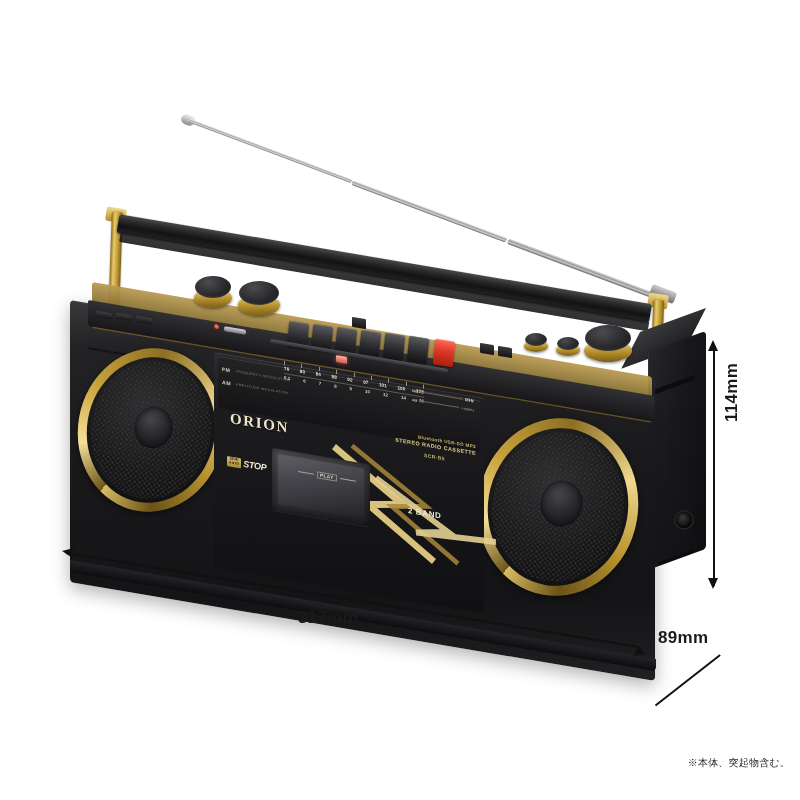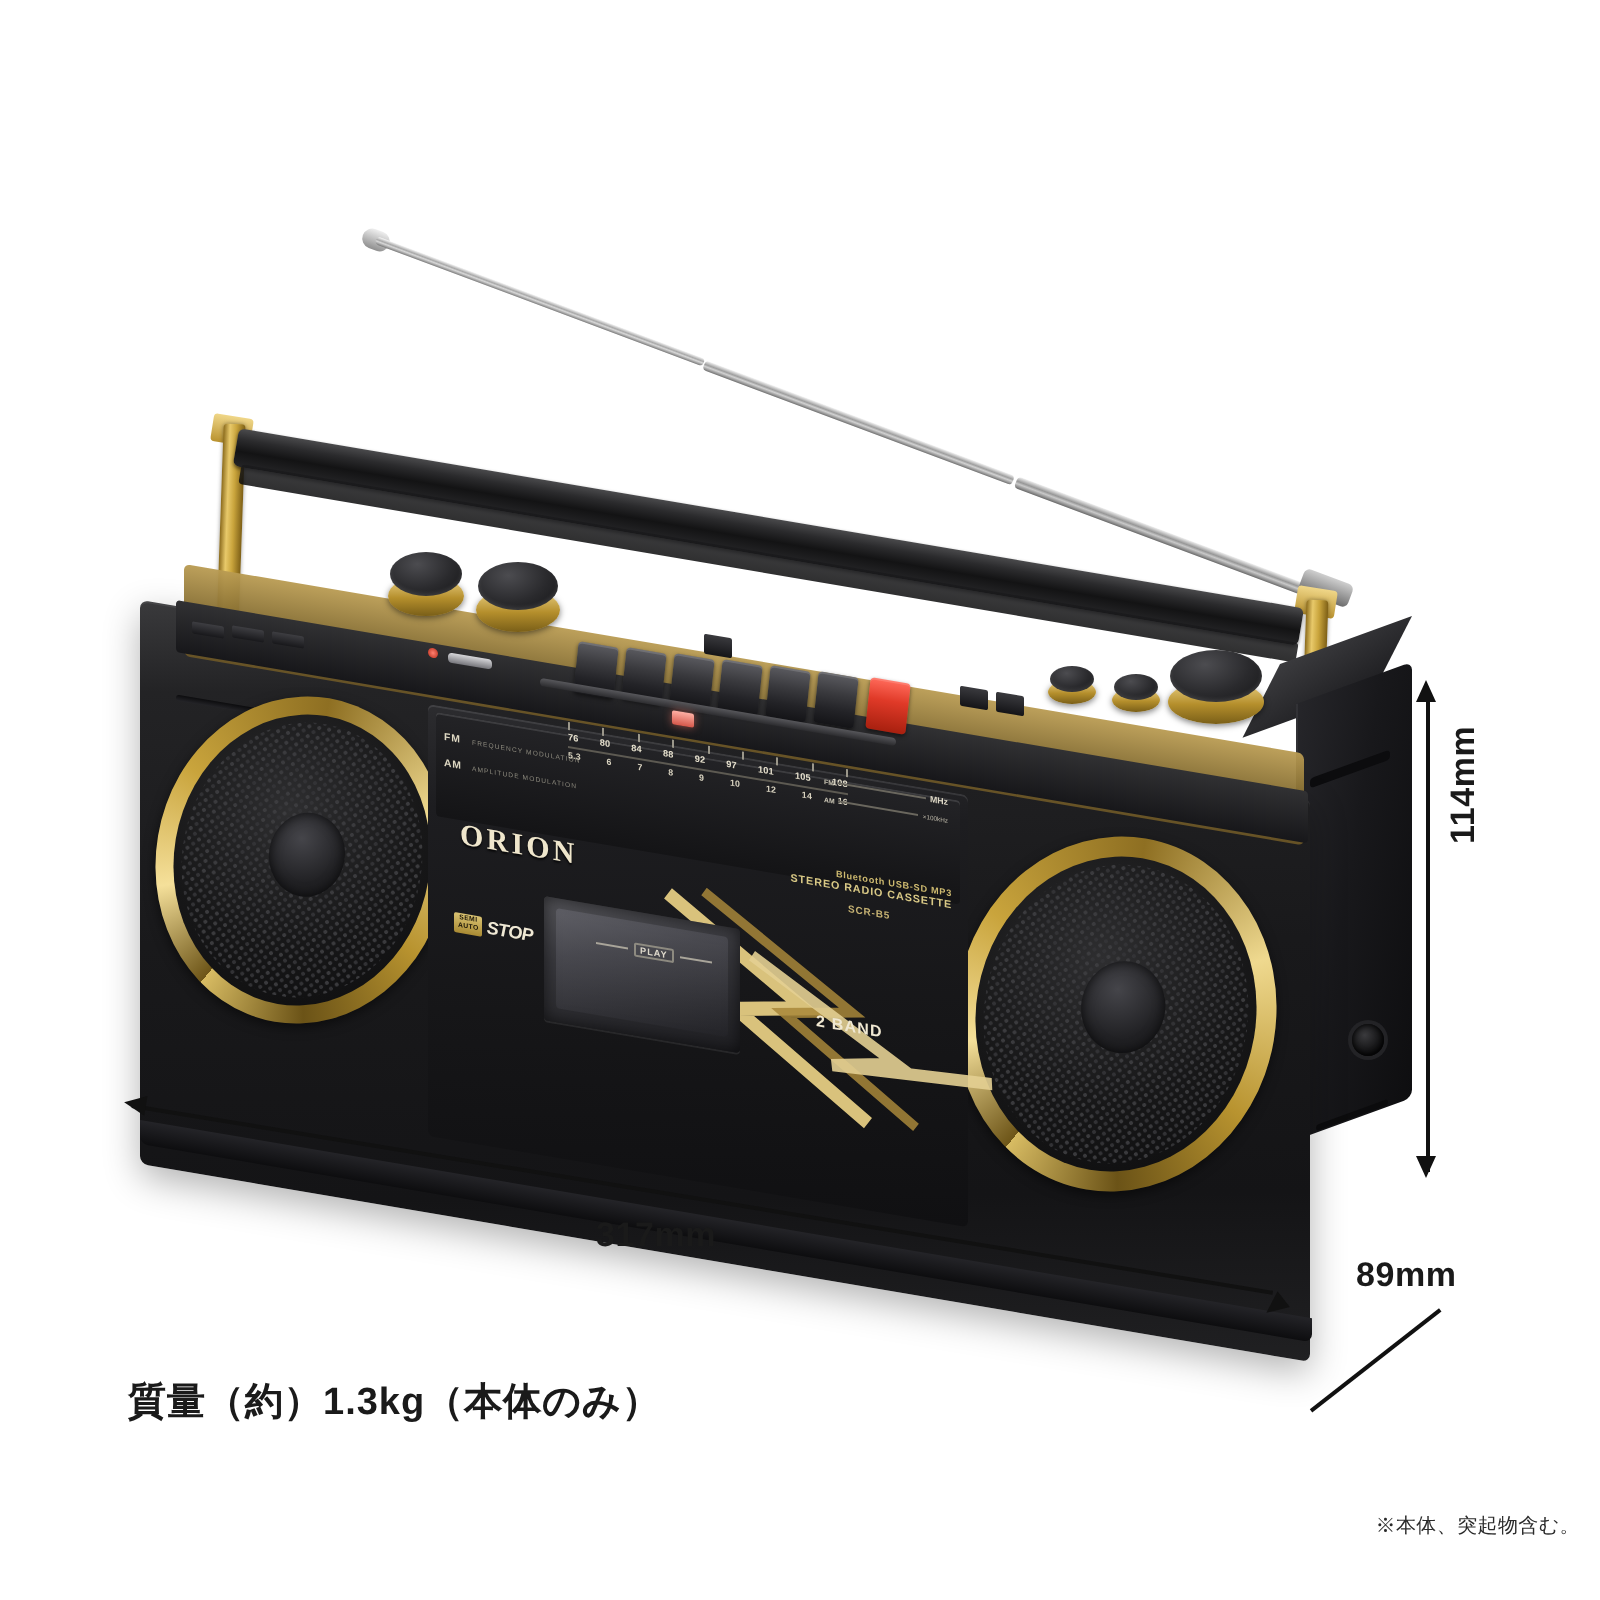--- a/index.html
+++ b/index.html
@@ -222,21 +222,21 @@
 
   
   .base-edge{position:absolute;left:70px;top:560px;width:586px;height:12px;
     background:linear-gradient(180deg,#242428,#0d0d0f);transform:skewY(9.6deg);
     transform-origin:left top;border-radius:0 0 4px 4px;}
 
   
   .dim-label{position:absolute;color:#1a1a1a;font-weight:700;font-size:17px;letter-spacing:.3px;}
   #dim-w-label{left:298px;top:608px;}
   #dim-h-label{left:722px;top:422px;transform:rotate(-90deg);transform-origin:left top;}
-  #dim-d-label{left:678px;top:628px;}
+  #dim-d-label{left:658px;top:628px;}
 
   .dim-line{position:absolute;background:#111;}
   #dim-w-line{left:66px;top:552px;width:578px;height:1.6px;
     transform:rotate(9.3deg);transform-origin:left center;}
   #dim-h-line{left:713px;top:348px;width:1.6px;height:238px;}
   #dim-d-line{left:638px;top:654px;width:82px;height:1.6px;
     transform:rotate(-38deg);transform-origin:right center;}
 
   .arrow{position:absolute;width:0;height:0;}
   #aw-left{left:62px;top:547px;border-top:5px solid transparent;border-bottom:5px solid transparent;
@@ -442,16 +442,15 @@
 
   <div class="dim-line" id="dim-h-line"></div>
   <div class="arrow" id="ah-top"></div>
   <div class="arrow" id="ah-bot"></div>
   <div class="dim-label" id="dim-h-label">114mm</div>
 
   <div class="dim-line" id="dim-d-line"></div>
   <div class="arrow" id="ad-left"></div>
   <div class="dim-label" id="dim-d-label">89mm</div>
 
-  <div id="weight-caption">質量（約）1.3kg（本体のみ）</div>
   <div id="footnote">※本体、突起物含む。</div>
 
 </div>
 
 </body></html>

